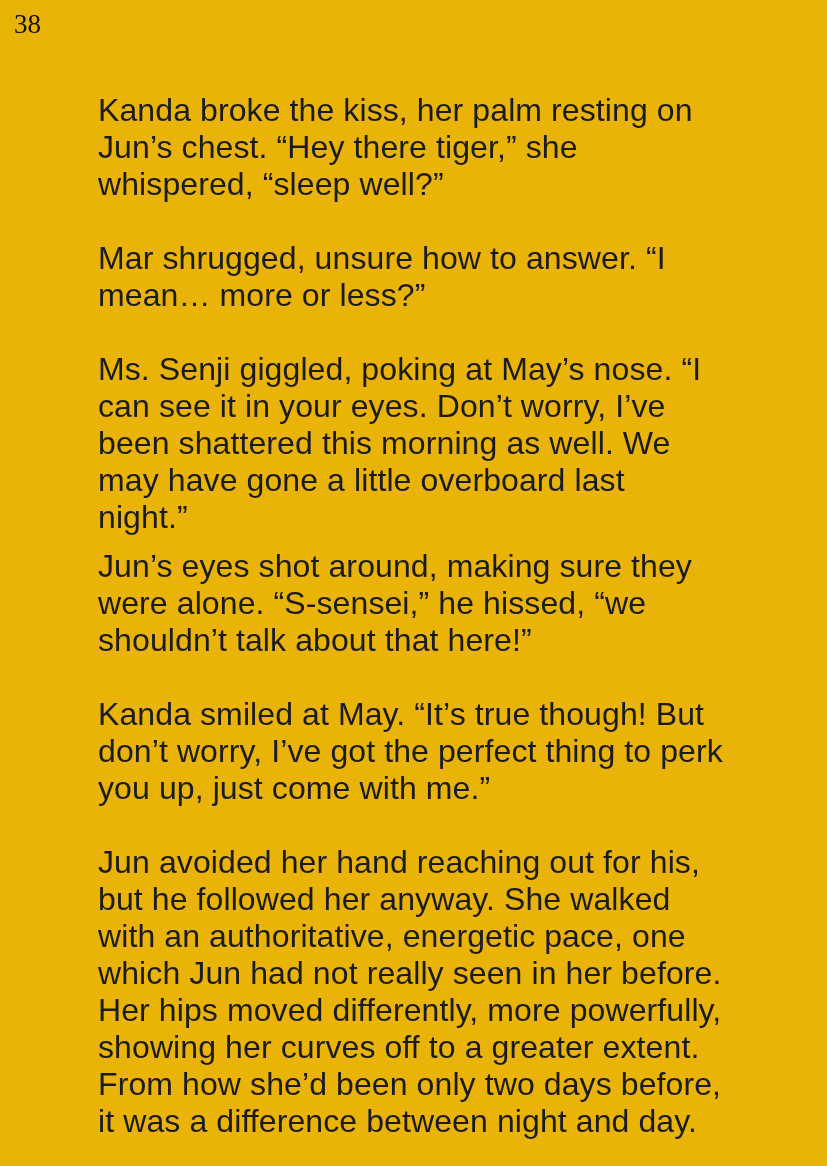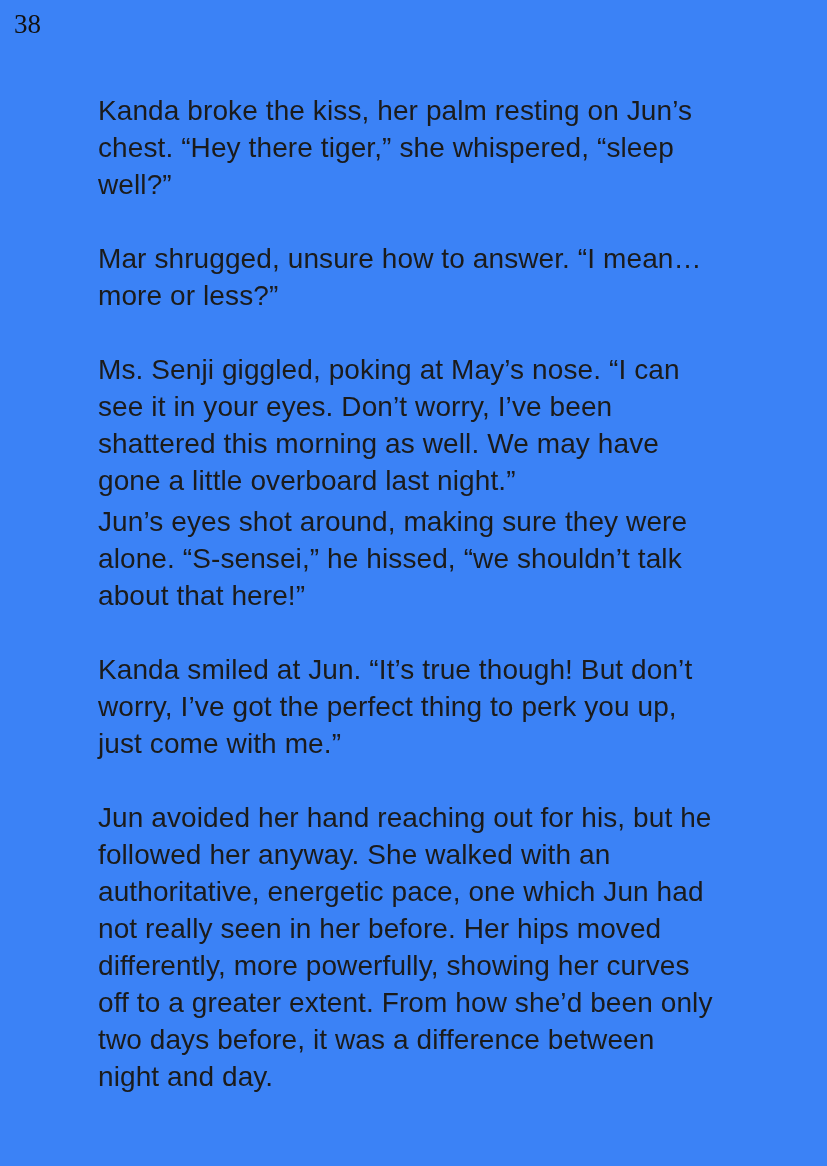--- a/index.html
+++ b/index.html
@@ -4,50 +4,50 @@
 <style>
   html, body {
     margin: 0;
     padding: 0;
     background: #ffffff;
   }
   .page {
     position: relative;
     width: 827px;
     height: 1166px;
-    background: #3b82f6;
+    background: #eab308;
     font-family: "Liberation Sans", sans-serif;
     color: #1a1a1a;
     overflow: hidden;
   }
   .page-number {
     position: absolute;
     top: 10px;
     left: 14px;
     font-family: "Liberation Serif", serif;
     font-size: 27px;
     color: #111111;
     line-height: 1.1;
   }
   .body-text {
     position: absolute;
     top: 92px;
     left: 98px;
     width: 625px;
-    font-size: 28px;
+    font-size: 32px;
     line-height: 37px;
     color: #1b1b1b;
     letter-spacing: 0.1px;
   }
   .para {
     margin: 0 0 0 0;
     white-space: pre-wrap;
   }
   .para + .para {
-    margin-top: 4px;
+    margin-top: 12px;
   }
   .spacer {
     height: 37px;
   }
 </style>
 </head>
 <body>
 
 <div class="page">
 
@@ -59,19 +59,19 @@
     <div class="spacer"></div>
 
     <p class="para">Mar shrugged, unsure how to answer. “I mean… more or less?”</p>
     <div class="spacer"></div>
 
     <p class="para">Ms. Senji giggled, poking at May’s nose. “I can see it in your eyes. Don’t worry, I’ve been shattered this morning as well. We may have gone a little overboard last night.”</p>
 
     <p class="para">Jun’s eyes shot around, making sure they were alone. “S-sensei,” he hissed, “we shouldn’t talk about that here!”</p>
     <div class="spacer"></div>
 
-    <p class="para">Kanda smiled at Jun. “It’s true though! But don’t worry, I’ve got the perfect thing to perk you up, just come with me.”</p>
+    <p class="para">Kanda smiled at May. “It’s true though! But don’t worry, I’ve got the perfect thing to perk you up, just come with me.”</p>
     <div class="spacer"></div>
 
     <p class="para">Jun avoided her hand reaching out for his, but he followed her anyway. She walked with an authoritative, energetic pace, one which Jun had not really seen in her before. Her hips moved differently, more powerfully, showing her curves off to a greater extent. From how she’d been only two days before, it was a difference between night and day.</p>
 
   </div>
 </div>
 
 </body></html>

